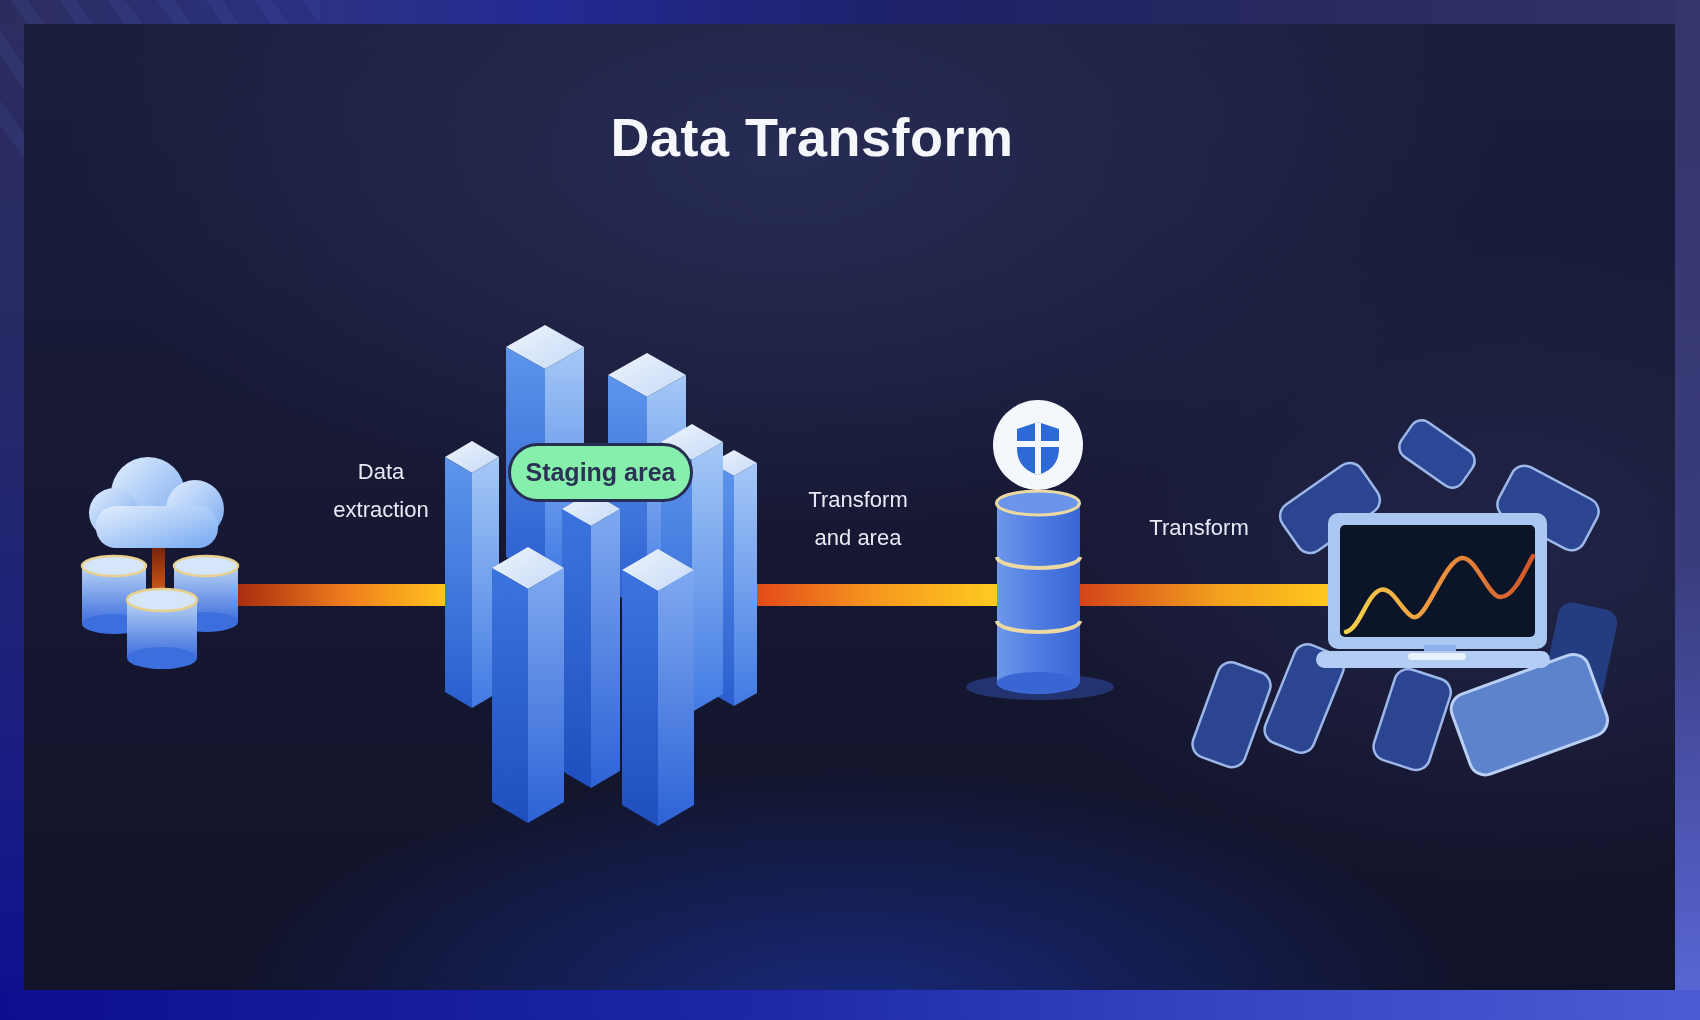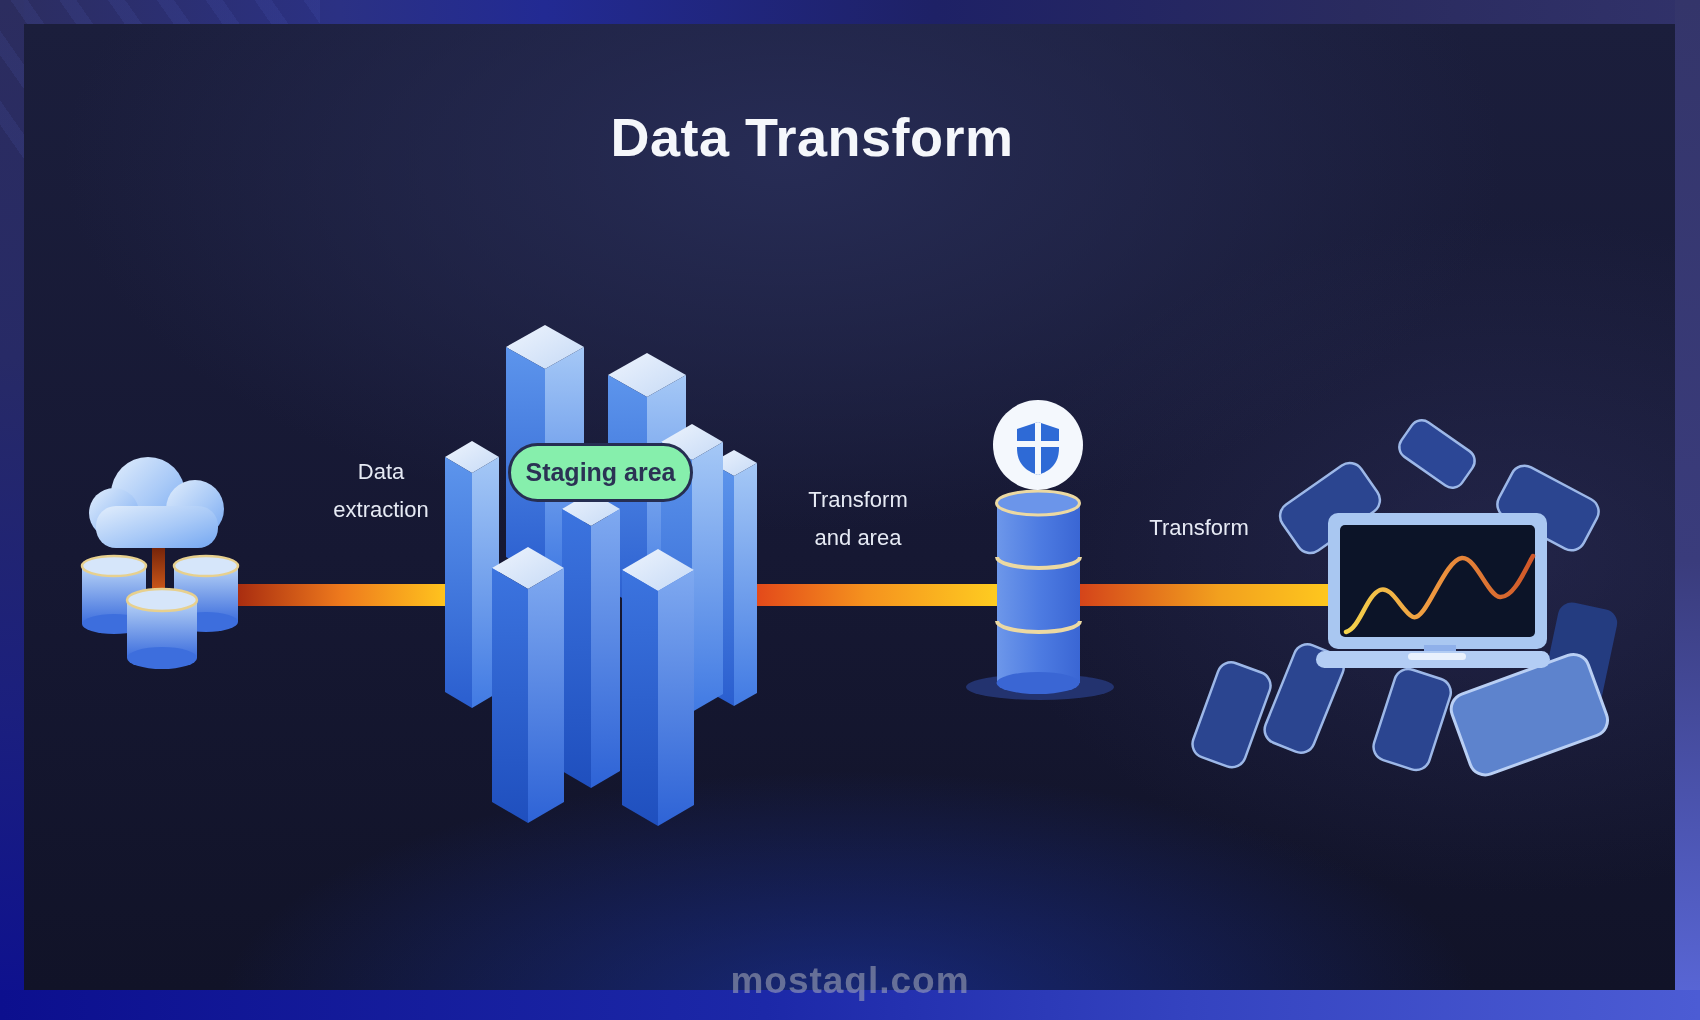--- a/index.html
+++ b/index.html
@@ -231,14 +231,13 @@
 
   <div class="txt stage-label lbl-transform-load">
     <div>Transform</div>
     <div>and area</div>
   </div>
 
   <div class="txt stage-label lbl-transform">
     <div>Transform</div>
   </div>
 
-  <div class="txt wm-domain">mostaql.com</div>
 </div>
 
 </body></html>

